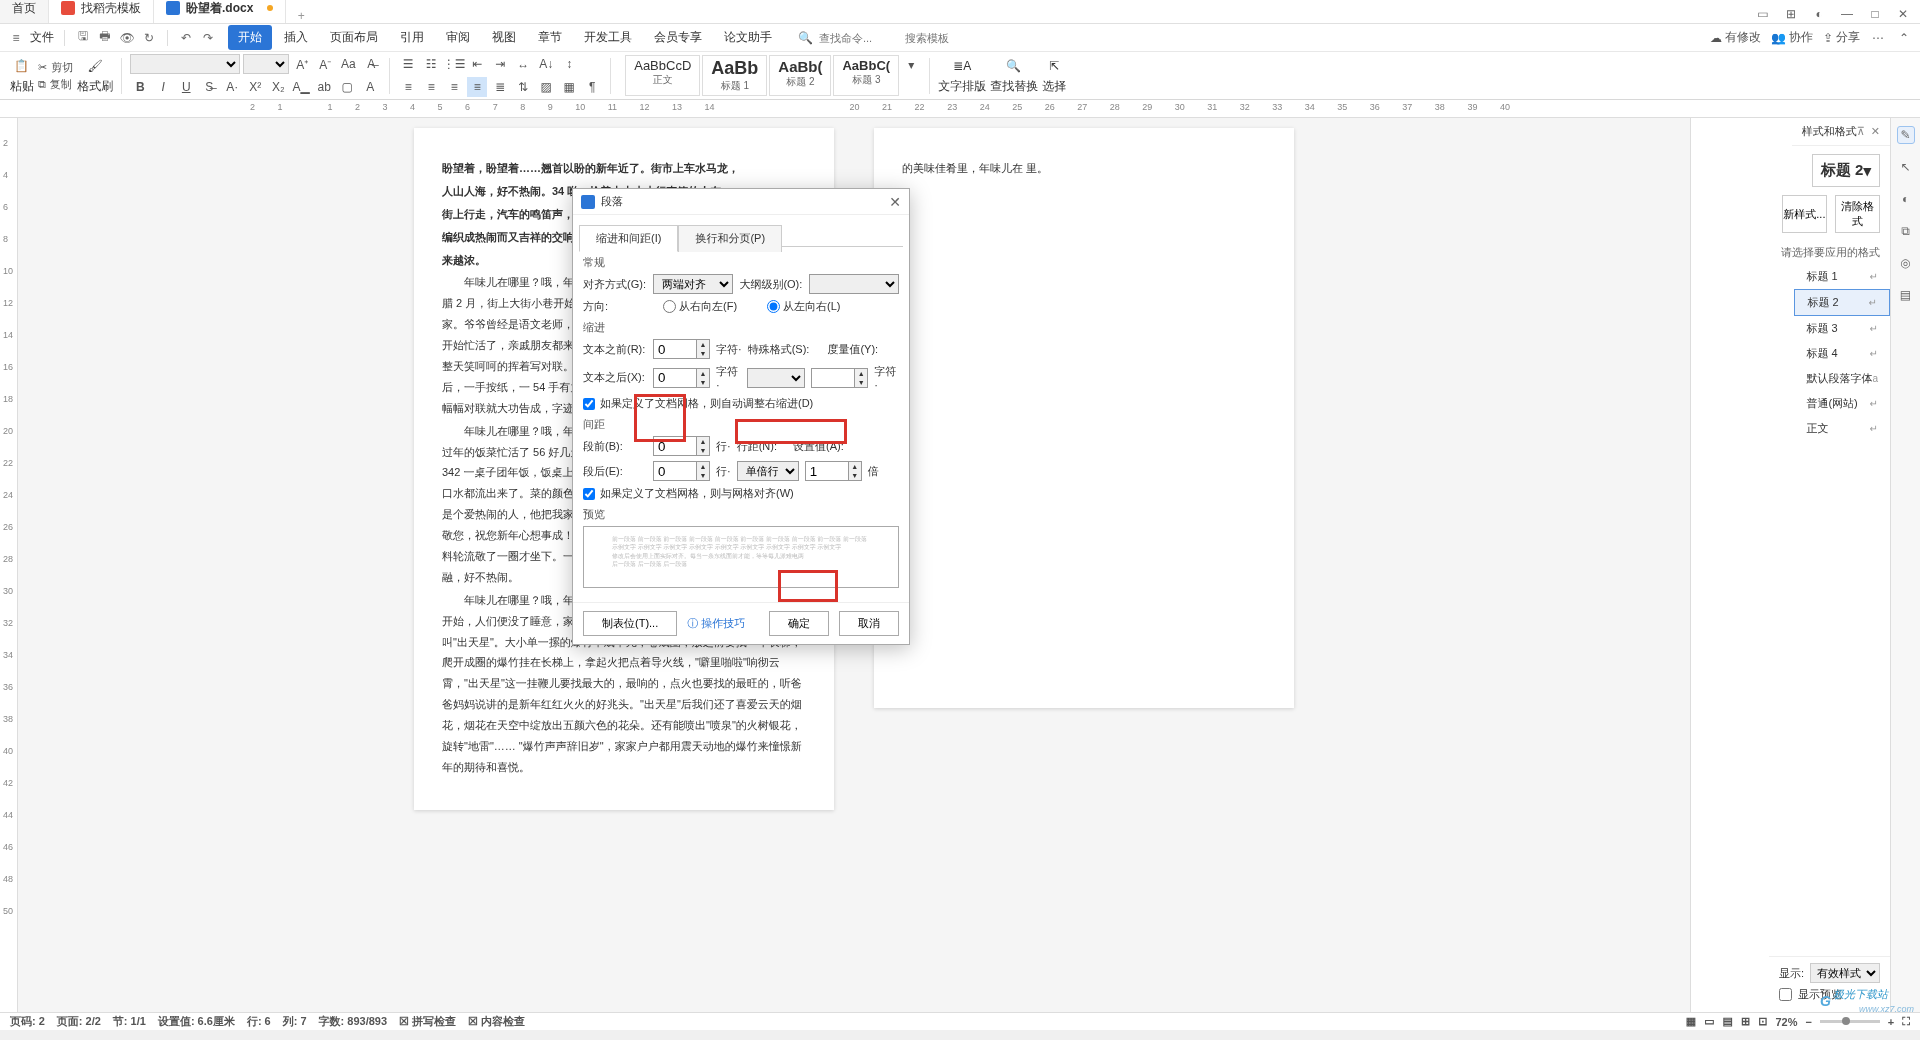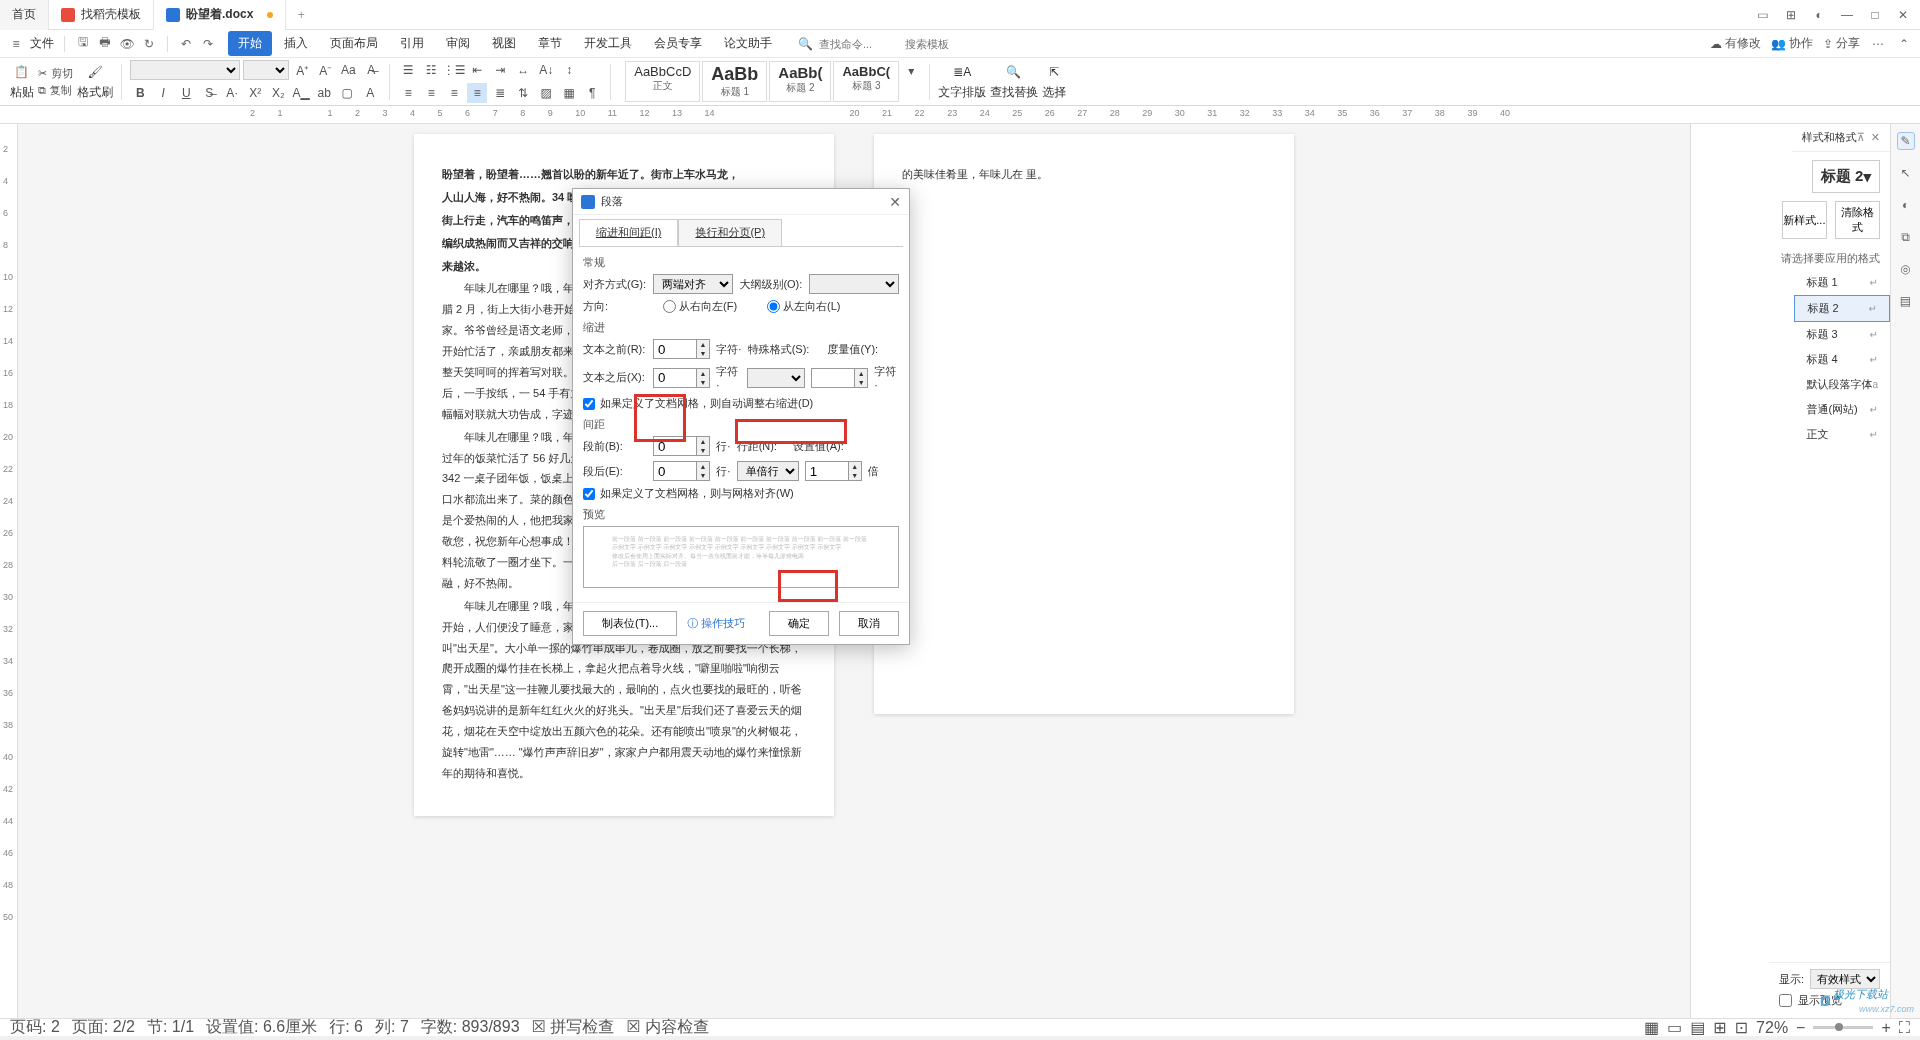--- a/index.html
+++ b/index.html
@@ -1,19 +1,19 @@
 <!DOCTYPE html>
 <html><head>
 <meta charset="utf-8">
 <style>
 * { margin: 0; padding: 0; box-sizing: border-box; font-family: "Microsoft YaHei", "SimSun", sans-serif; }
 body { background: #f0f0f0; width: 1920px; height: 1040px; overflow: hidden; position: relative; font-size: 12px; color: #333; }
 
 
-.titlebar { height: 30px; background: #fff; display: flex; align-items: center; border-bottom: 1px solid #e0e0e0; }
+.titlebar { height: 24px; background: #fff; display: flex; align-items: flex-end; border-bottom: 1px solid #e0e0e0; }
 .tab { height: 30px; padding: 0 12px; display: flex; align-items: center; gap: 6px; border-right: 1px solid #e5e5e5; cursor: pointer; }
 .tab.home { background: #f5f5f5; }
 .tab.active { background: #fff; font-weight: bold; }
 .tab-icon { width: 14px; height: 14px; }
 .tab-icon.red { background: #e74c3c; border-radius: 2px; }
 .tab-icon.blue { background: #2b75d6; border-radius: 2px; }
 .tab-dot { width: 6px; height: 6px; background: #f5a623; border-radius: 50%; margin-left: 8px; }
 .tab-plus { width: 30px; text-align: center; color: #999; cursor: pointer; }
 .titlebar-right { margin-left: auto; display: flex; gap: 10px; padding-right: 8px; align-items: center; }
 .titlebar-right span { width: 18px; height: 18px; display: inline-flex; align-items: center; justify-content: center; color: #666; cursor: pointer; }
@@ -70,30 +70,30 @@
 .style-list .item .ret { color: #999; font-size: 10px; }
 .rp-footer { border-top: 1px solid #eee; padding: 6px 10px; font-size: 11px; }
 .rp-footer .row { display: flex; align-items: center; gap: 6px; margin-bottom: 4px; }
 .rp-footer select { flex: 1; border: 1px solid #ccc; padding: 2px; font-size: 11px; }
 
 
 .sidestrip { width: 30px; background: #f7f7f7; border-left: 1px solid #ddd; display: flex; flex-direction: column; align-items: center; padding-top: 8px; gap: 14px; }
 .sidestrip span { width: 18px; height: 18px; color: #666; cursor: pointer; display:flex; align-items:center; justify-content:center; }
 
 
-.statusbar { height: 18px; background: #fff; border-top: 1px solid #ddd; display: flex; align-items: center; padding: 0 10px; font-size: 16px; color: #555; gap: 12px; }
+.statusbar { height: 18px; background: #fff; border-top: 1px solid #ddd; display: flex; align-items: center; padding: 0 10px; font-size: 11px; color: #555; gap: 12px; font-weight: bold; }
 .statusbar .right { margin-left: auto; display: flex; gap: 8px; align-items: center; }
 
 
 .dialog { position: absolute; left: 572px; top: 188px; width: 338px; background: #fff; border: 1px solid #aaa; box-shadow: 0 4px 20px rgba(0,0,0,0.25); z-index: 100; font-size: 11px; }
 .dialog-title { height: 26px; display: flex; align-items: center; padding: 0 8px; background: #fff; border-bottom: 1px solid #eee; }
 .dialog-title .dicon { width: 14px; height: 14px; background: #2b75d6; border-radius: 2px; margin-right: 6px; }
 .dialog-title .close { margin-left: auto; cursor: pointer; color: #666; font-size: 14px; }
 .dialog-tabs { display: flex; border-bottom: 1px solid #ccc; margin: 4px 6px 0; }
-.dialog-tabs .dtab { padding: 5px 16px; border: 1px solid #ccc; border-bottom: none; background: #f5f5f5; cursor: pointer; position: relative; top: 0; text-decoration: underline; }
+.dialog-tabs .dtab { padding: 5px 16px; border: 1px solid #ccc; border-bottom: none; background: #f5f5f5; cursor: pointer; position: relative; top: 6px; }
 .dialog-tabs .dtab.active { background: #fff; border-bottom: 1px solid #fff; }
 .dialog-body { padding: 8px 10px; }
 .dlg-section { margin-bottom: 6px; }
 .dlg-section .sec-title { color: #555; margin-bottom: 4px; }
 .dlg-row { display: flex; align-items: center; gap: 6px; margin-bottom: 5px; }
 .dlg-row label { min-width: 64px; }
 .dlg-row select, .dlg-row input[type=text] { border: 1px solid #999; padding: 2px 4px; font-size: 11px; height: 20px; }
 .dlg-row .spin { display: flex; align-items: center; border: 1px solid #999; height: 20px; }
 .dlg-row .spin input { border: none; width: 42px; padding: 0 4px; height: 18px; outline: none; }
 .dlg-row .spin .spinbtns { display: flex; flex-direction: column; border-left: 1px solid #999; }

